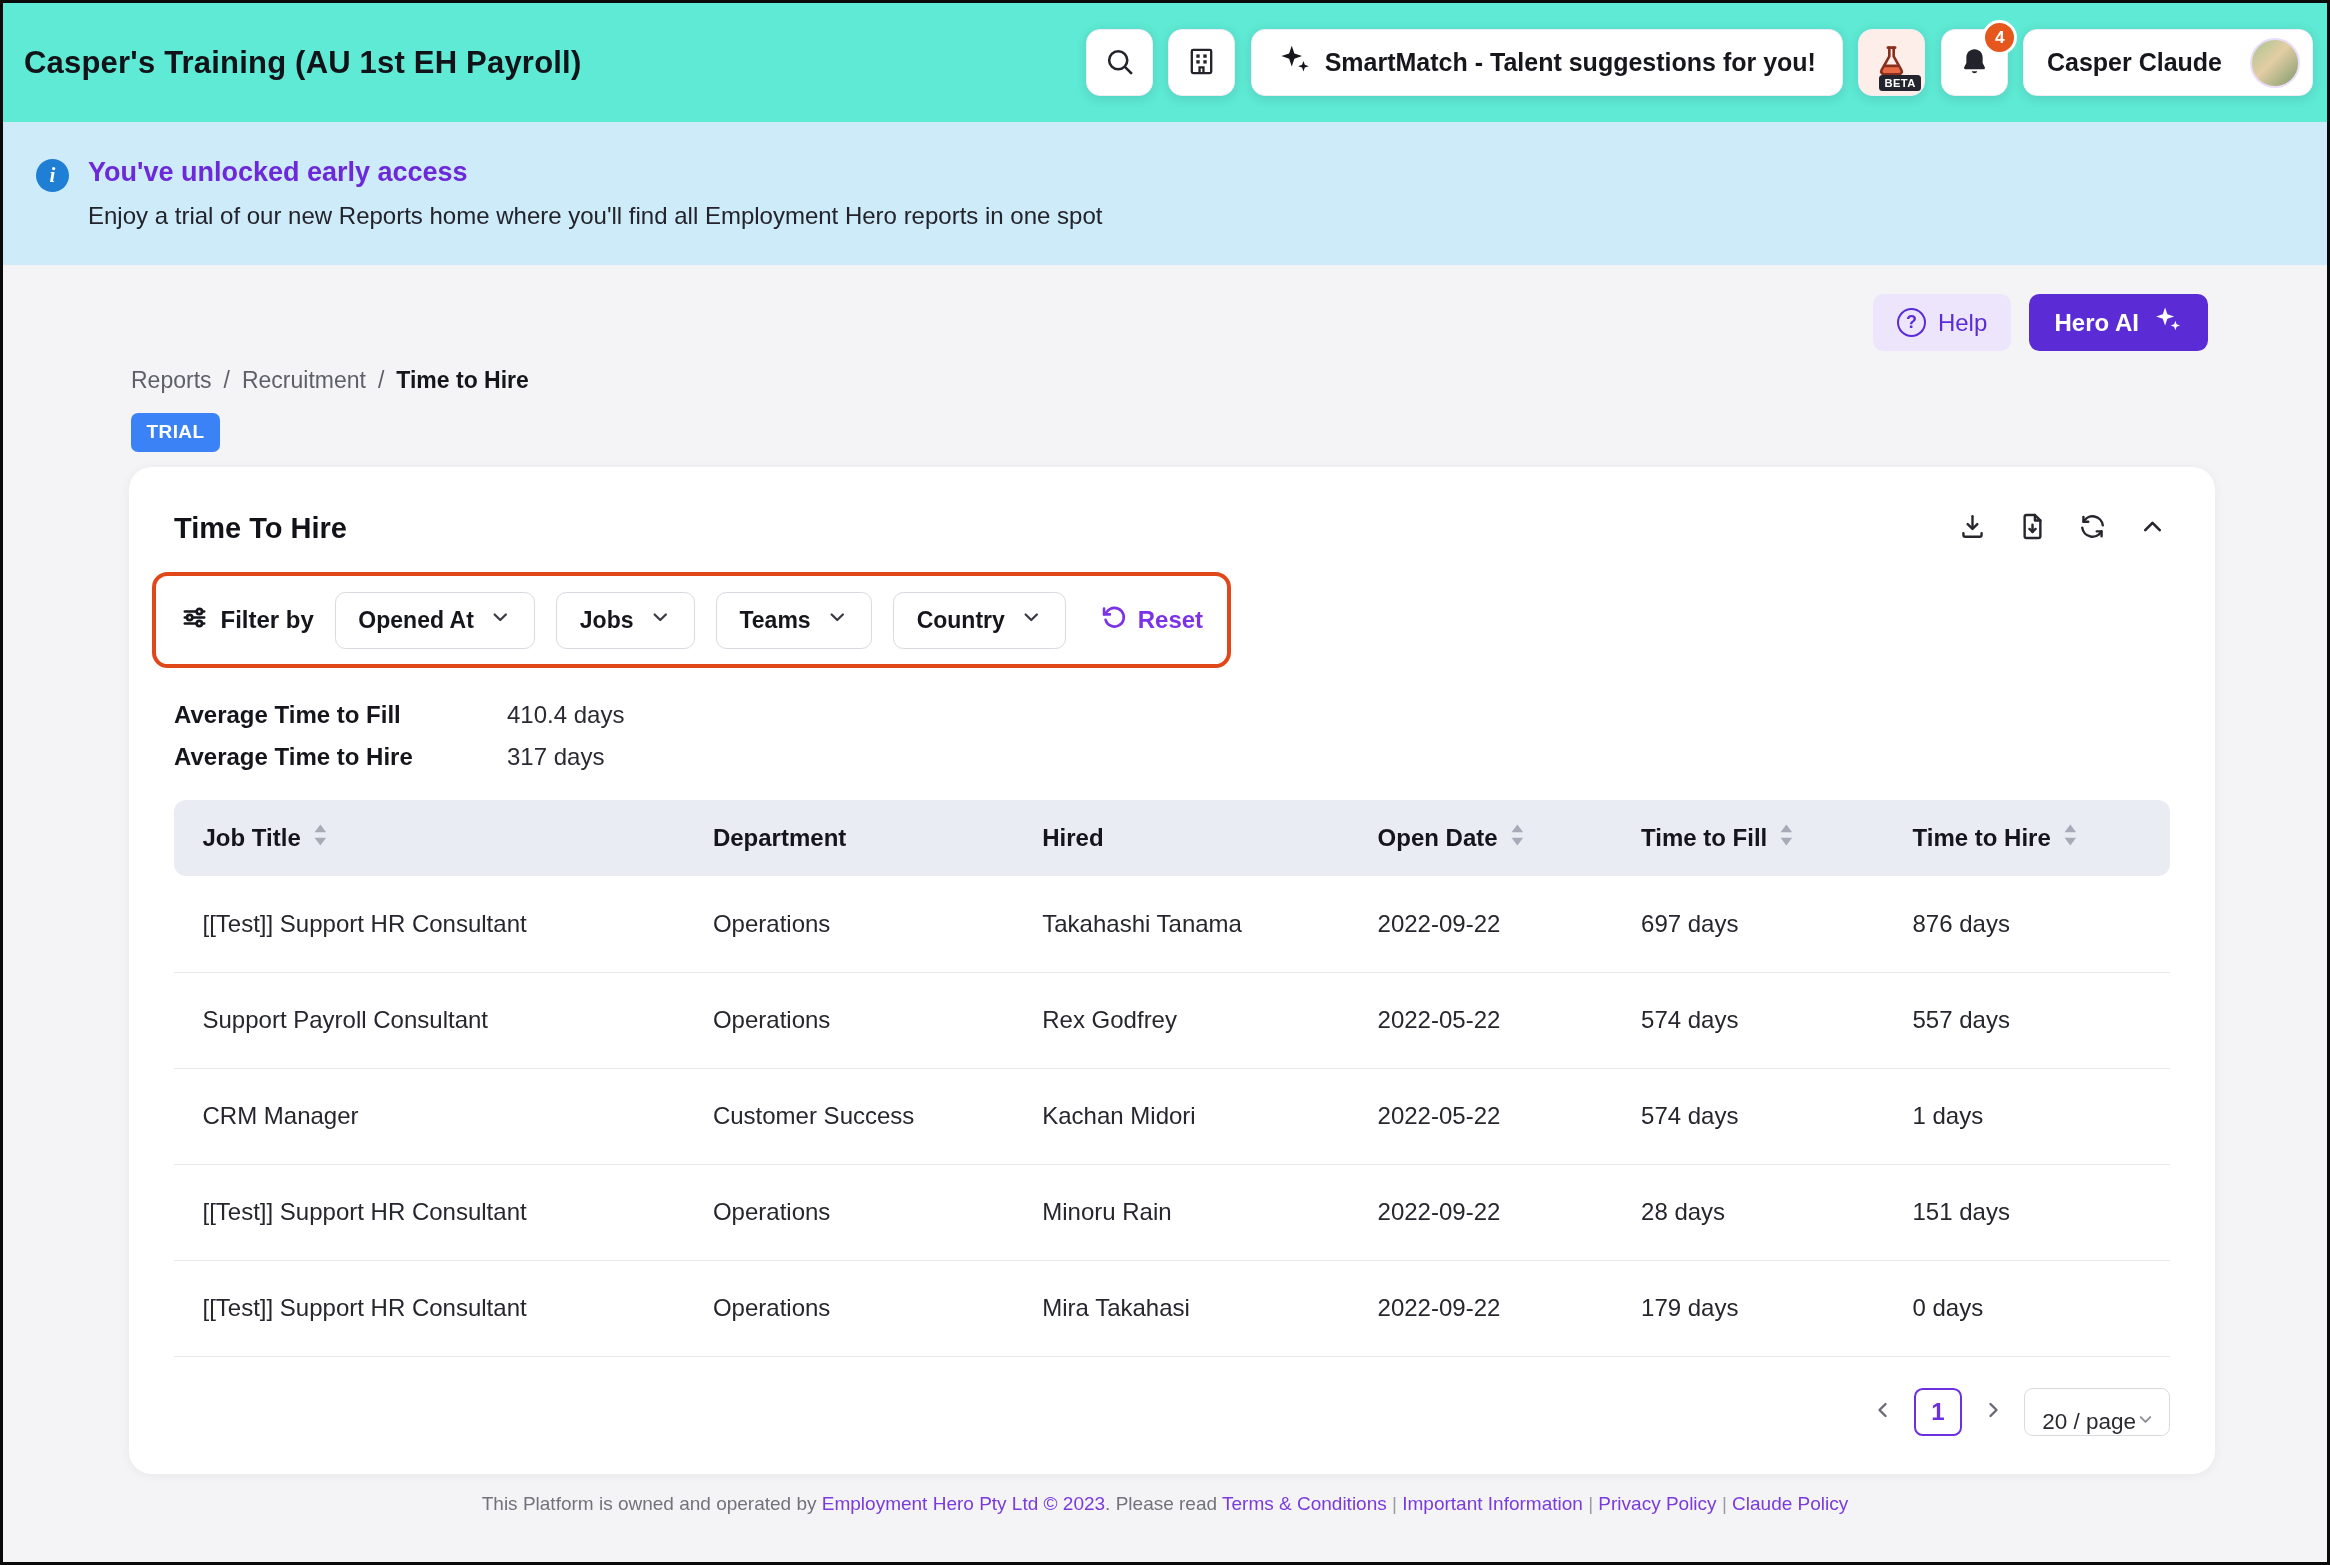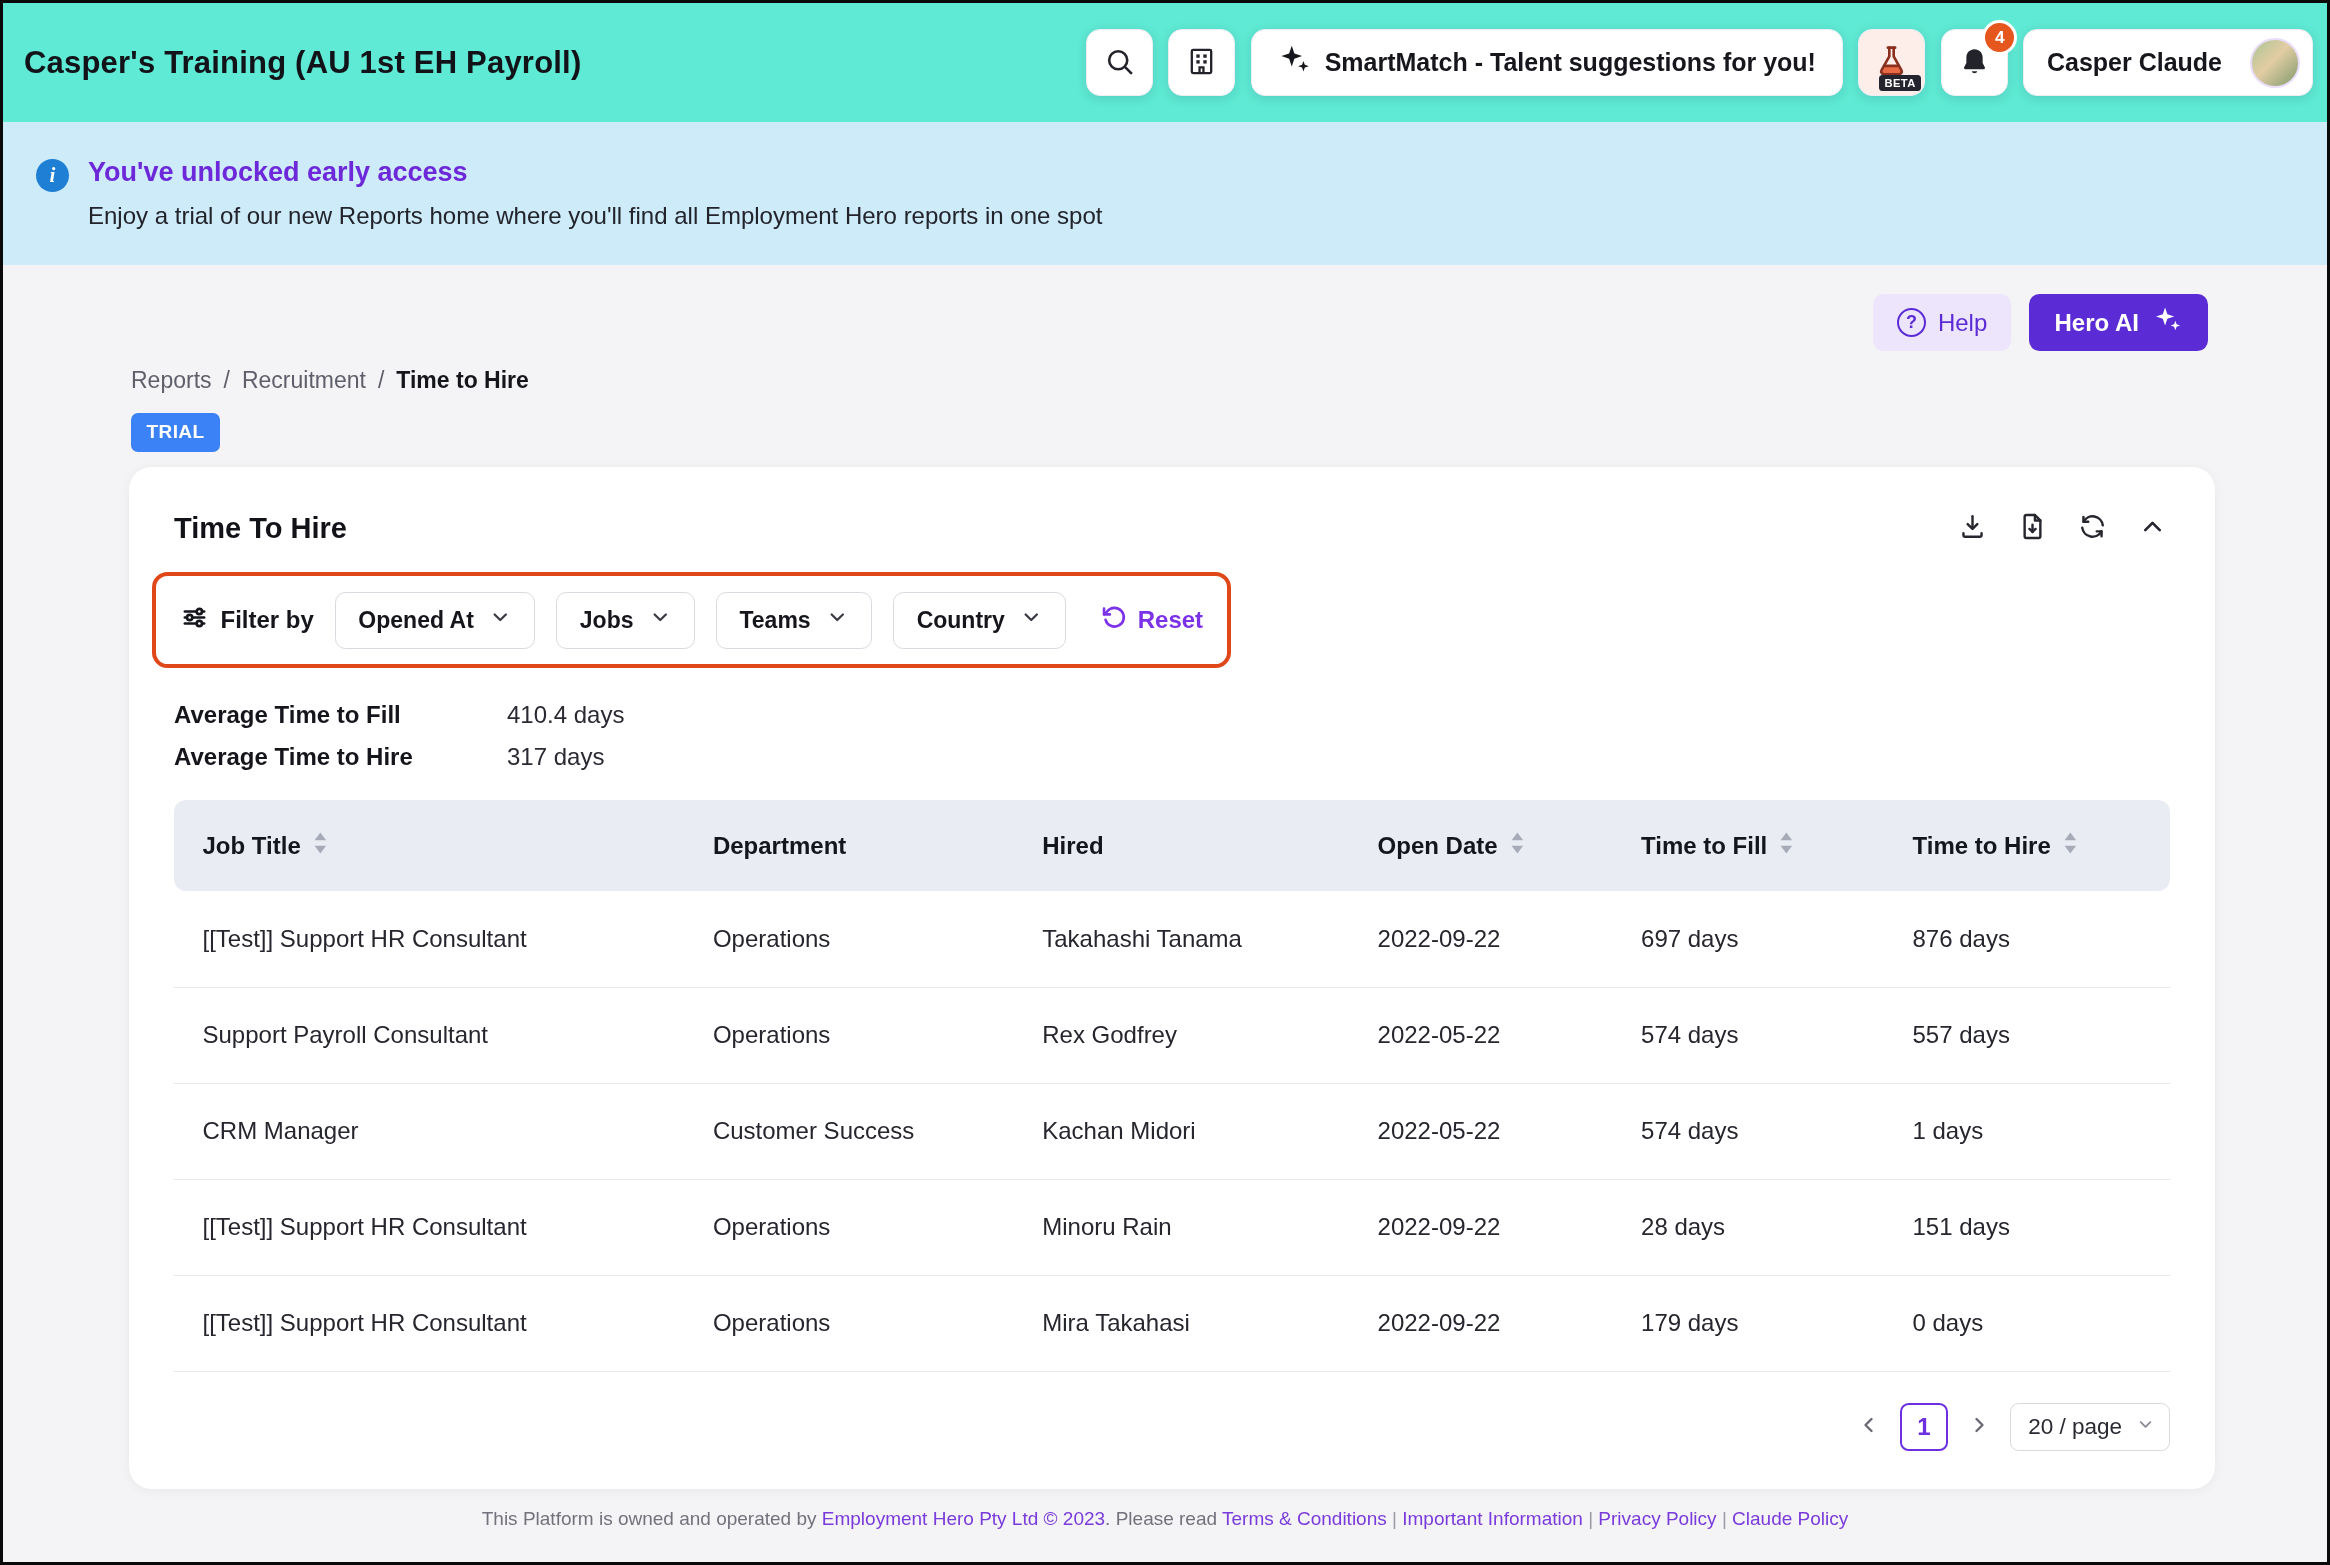--- a/index.html
+++ b/index.html
@@ -73,35 +73,35 @@
               border: 1.7px solid #d9d9e0; border-radius: 10.4px; font-size: 23px; font-weight: bold; color: #15151c; cursor: pointer; }
   .dropdown svg { color: #3a3a44; }
   .reset-btn { display: flex; align-items: center; gap: 10.4px; color: #7c33e8; font-size: 24px; font-weight: bold;
                background: none; border: none; margin-left: 14px; cursor: pointer; }
 
   .summary { margin-top: 33px; display: grid; grid-template-columns: 333px auto; row-gap: 14px; font-size: 24px; }
   .summary .lbl { font-weight: bold; color: #15151c; }
   .summary .val { color: #2a2a33; }
 
   table.report { width: 100%; border-collapse: collapse; margin-top: 29px; }
-  thead th { background: #eaecf3; height: 91px; font-size: 24px; font-weight: bold; color: #15151c; text-align: left; }
+  thead th { background: #eaecf3; height: 76px; font-size: 24px; font-weight: bold; color: #15151c; text-align: left; }
   thead th:first-child { border-radius: 12px 0 0 12px; padding-left: 28.5px; }
   thead th:last-child { border-radius: 0 12px 12px 0; }
   .th-inner { display: flex; align-items: center; gap: 12px; }
   th.sortable { cursor: pointer; }
   tbody td { height: 96px; font-size: 24px; color: #26262e; border-bottom: 1.7px solid #e8e8ee; }
   tbody td:first-child { padding-left: 28.5px; }
 
   .pagination { display: flex; justify-content: flex-end; align-items: center; gap: 19px; margin-top: 31px; }
   .page-arrow { background: none; border: none; color: #6b6b75; cursor: pointer; display: flex; align-items: center; }
   .page-num { width: 48px; height: 48px; border: 2.6px solid #6d30e0; border-radius: 8.6px; color: #6d30e0;
               font-weight: bold; font-size: 24px; display: flex; align-items: center; justify-content: center;
               background: #fff; cursor: pointer; }
   .page-size { height: 48px; border: 1.7px solid #d9d9e0; border-radius: 8.6px; padding: 0 14px 0 17.3px;
-               display: flex; align-items: center; gap: 14px; font-size: 22.5px; color: #2a2a33; background: #fff; cursor: pointer; }
+               display: flex; align-items: flex-end; font-size: 22.5px; color: #2a2a33; background: #fff; cursor: pointer; }
   .page-size svg { color: #8d8d97; }
 
   
   .footer { margin-top: 19px; text-align: center; font-size: 19px; color: #72727c; }
   .footer a { color: #7a3bdc; text-decoration: none; cursor: pointer; }
   .footer .sep { color: #9a9aa4; }
 </style>
 </head>
 <body>
 

